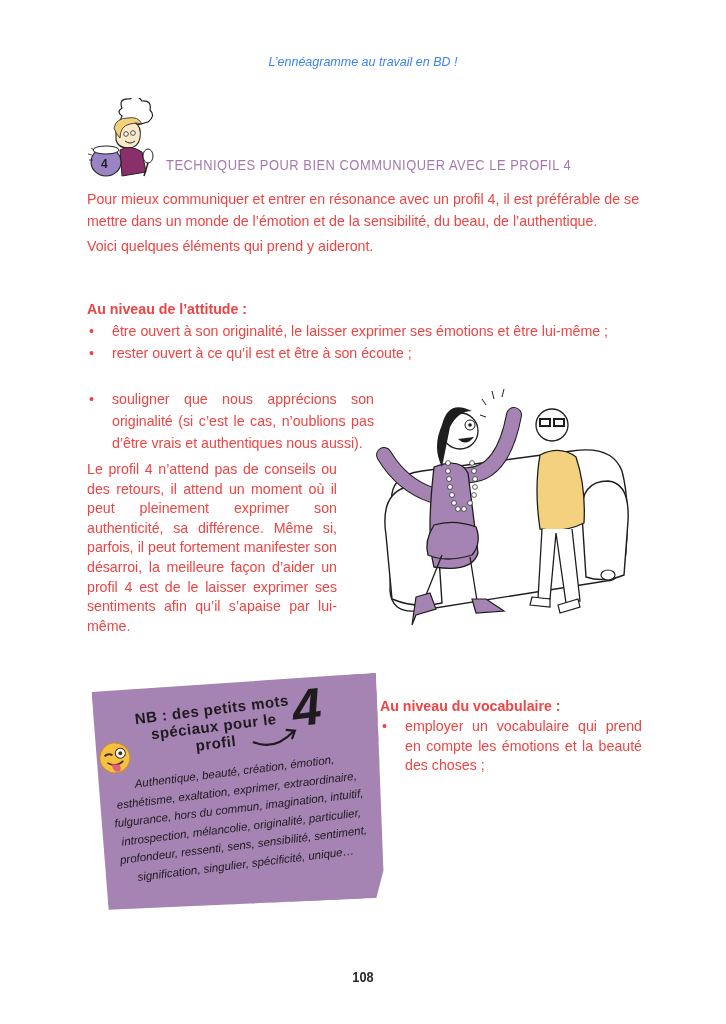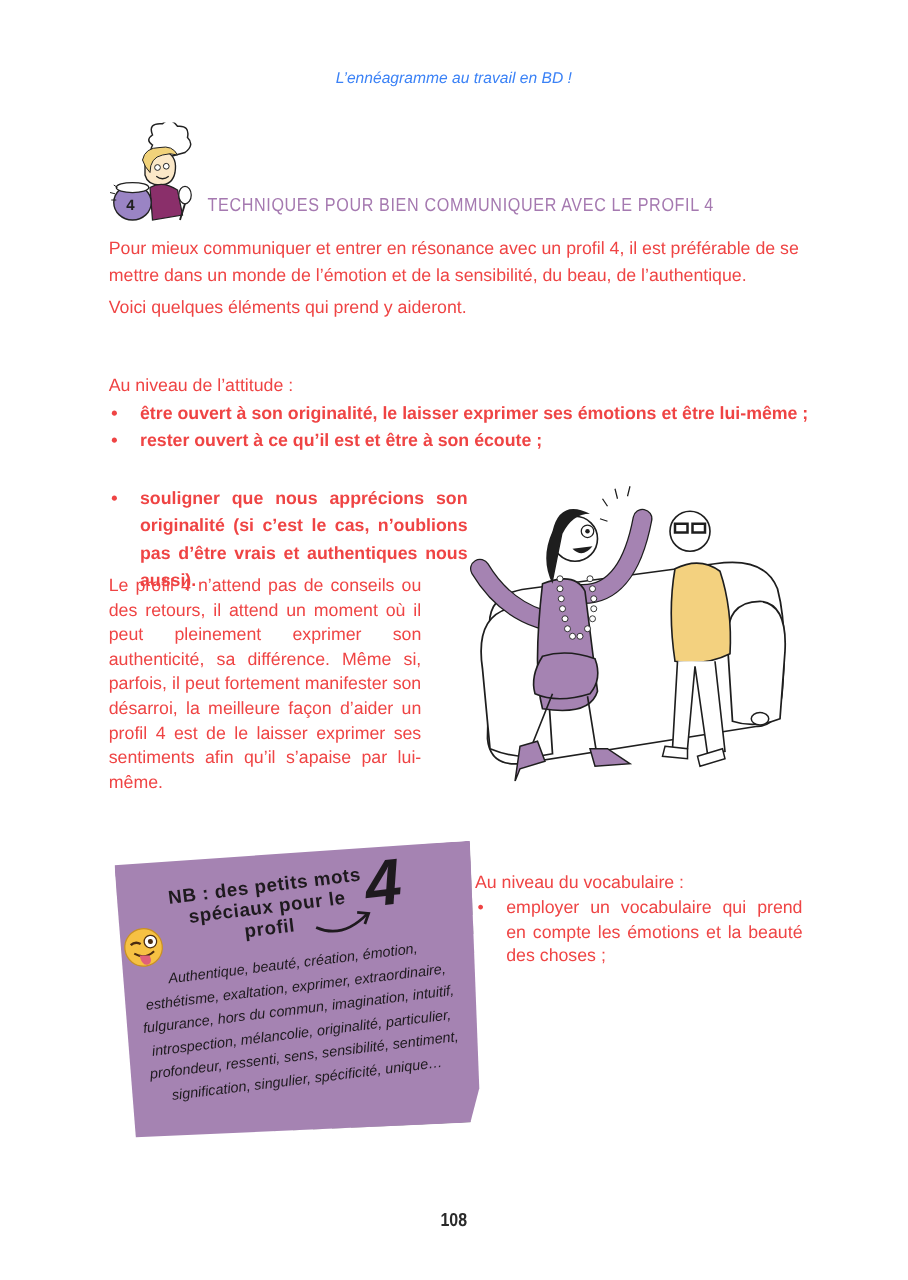--- a/index.html
+++ b/index.html
@@ -8,42 +8,42 @@
   .abs { position: absolute; }
   .running-header { left: 0; width: 726px; top: 55px; text-align: center;
     font-family: "Liberation Sans", sans-serif; font-style: italic; font-size: 12.5px; color: #3b82f6; }
   .mascot { left: 86px; top: 98px; width: 80px; height: 86px; }
   .section-title { left: 166px; top: 156px; font-family: "Liberation Sans", sans-serif;
     font-size: 15px; letter-spacing: 0.6px; color: #a579b0; font-variant: small-caps;
     text-transform: uppercase; transform: scaleX(0.86); transform-origin: left; white-space: nowrap; }
   .para { font-family: "Liberation Sans", sans-serif; font-size: 14.2px; line-height: 22px; color: #ef4444; }
   .intro { left: 87px; top: 188px; width: 560px; }
   .intro2 { left: 87px; top: 235px; width: 560px; }
-  .h-attitude { left: 87px; top: 298px; font-weight: normal; }
+  .h-attitude { left: 87px; top: 298px; font-weight: bold; }
   .ul { margin: 0; padding: 0; list-style: none; }
   .ul li { position: relative; padding-left: 25px; }
   .ul li::before { content: "•"; position: absolute; left: 2px; top: 0; }
-  .att-list { left: 87px; top: 320px; width: 570px; font-weight: bold; }
+  .att-list { left: 87px; top: 320px; width: 570px; }
   .att-list li.narrow { width: 262px; text-align: justify; margin-top: 24px; }
   .body2 { left: 87px; top: 424px; width: 250px; text-align: justify; line-height: 19.6px; margin-top: 36px; }
   .illustration { left: 372px; top: 385px; width: 265px; height: 240px; }
   .note { left: 97px; top: 680px; width: 285px; height: 225px; }
   .note-bg { position: absolute; inset: 0; background: #a583b2;
     transform: rotate(-3deg); box-shadow: 3px 5px 6px rgba(0,0,0,0.35);
     clip-path: polygon(0 2%, 100% 0, 99% 88%, 96% 100%, 2% 99%); }
   .note-content { position: absolute; inset: 0; transform: rotate(-7deg); transform-origin: 50% 50%; text-align: center; color: #1e1a1e; }
   .note-title { position: absolute; left: 40px; top: 18px; width: 170px; font-family: "Liberation Sans", sans-serif;
     font-weight: bold; font-size: 15px; line-height: 17px; letter-spacing: 0.5px; }
   .note-big4 { position: absolute; left: 205px; top: 10px; font-family: "Liberation Sans", sans-serif;
     font-weight: bold; font-style: italic; font-size: 52px; line-height: 52px; }
   .note-arrow { position: absolute; left: 160px; top: 52px; width: 50px; height: 22px; }
   .note-emoji { position: absolute; left: 6px; top: 46px; width: 34px; height: 34px; }
   .note-words { position: absolute; left: 10px; top: 82px; width: 260px; font-family: "Liberation Sans", sans-serif;
     font-style: italic; font-size: 11.5px; line-height: 18.5px; }
-  .h-vocab { left: 380px; top: 695px; font-weight: normal; }
+  .h-vocab { left: 380px; top: 695px; font-weight: bold; }
   .voc-list { left: 380px; top: 717px; width: 262px; text-align: justify; line-height: 19.6px; }
   .voc-list li:nth-child(2) { margin-left: 12px; }
   .page-number { left: 0; width: 726px; top: 968px; text-align: center;
     font-family: "Liberation Sans", sans-serif; font-weight: bold; font-size: 15px; color: #2a2a2a; transform: scaleX(0.85); }
 </style>
 </head>
 <body>
 
 <div class="abs running-header">L’ennéagramme au travail en BD !</div>
 

